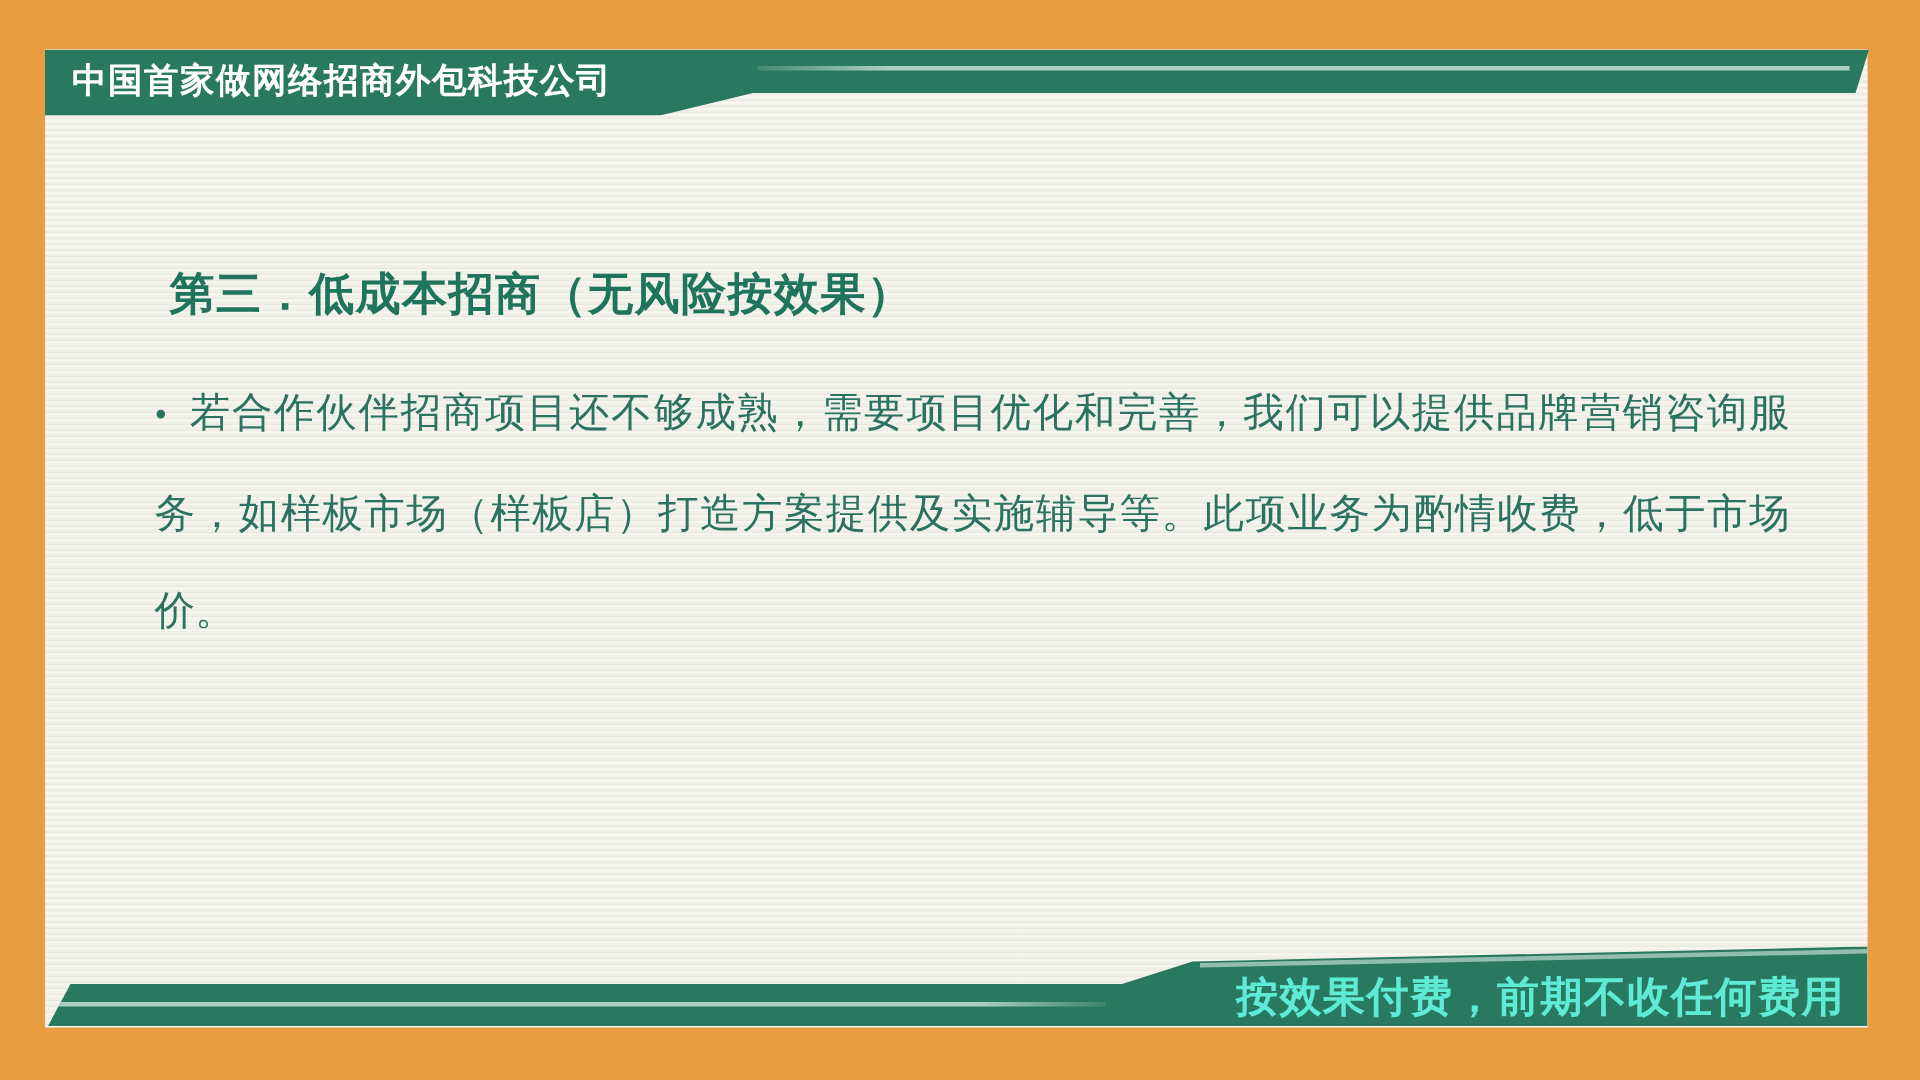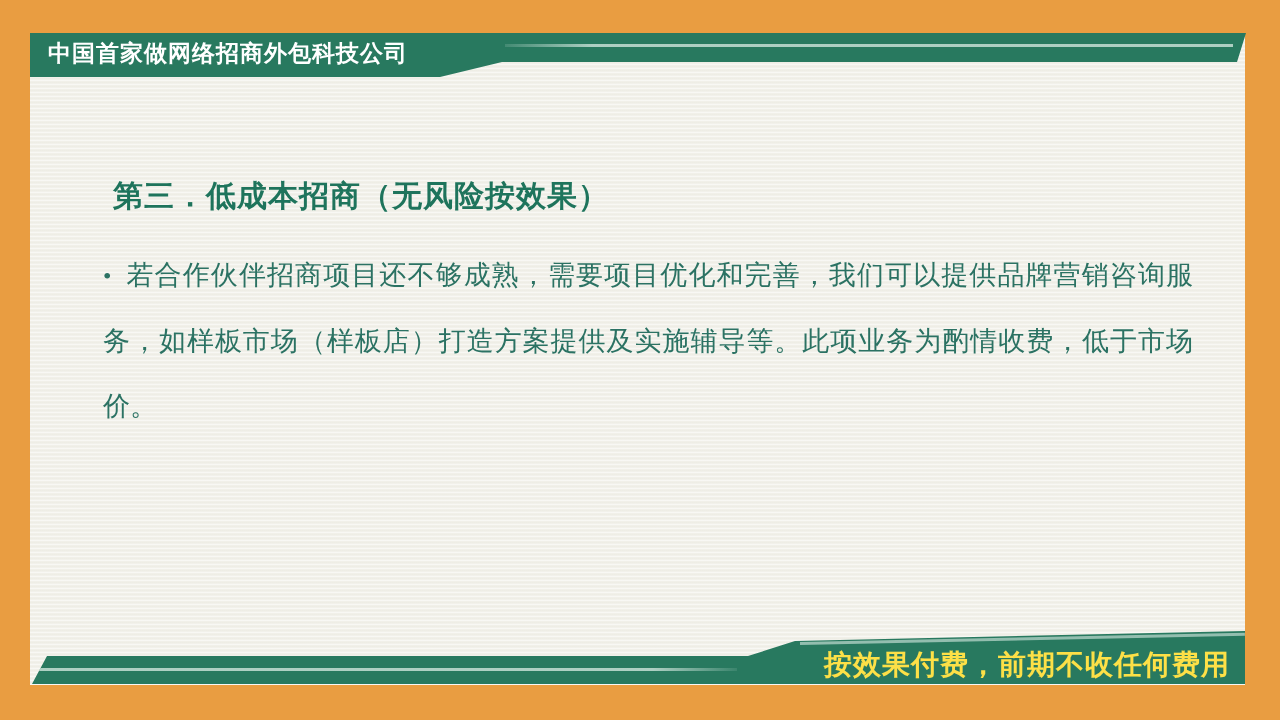--- a/index.html
+++ b/index.html
@@ -44,21 +44,21 @@
     position:absolute;left:7px;top:40px;width:700px;height:3px;
     background:linear-gradient(90deg,rgba(218,236,228,0.75),rgba(218,236,228,0.75) 88%,rgba(218,236,228,0.1));
   }
   .footer-ribbon .shine-right{
     position:absolute;left:770px;top:14px;width:445px;height:3px;
     background:rgba(218,236,228,0.6);
     transform:rotate(-1.2deg);transform-origin:left center;
   }
   .footer-text{
     position:absolute;right:16px;top:18px;
-    color:#fde047;font-weight:bold;font-size:28px;letter-spacing:1px;
+    color:#5eead4;font-weight:bold;font-size:28px;letter-spacing:1px;
     white-space:nowrap;
   }
   
   .slide-title{
     position:absolute;left:113px;top:140px;
     color:#1E745C;font-weight:bold;font-size:30px;letter-spacing:1px;
     font-family:"Liberation Sans",sans-serif;
     white-space:nowrap;
     margin-top:36px;
   }

